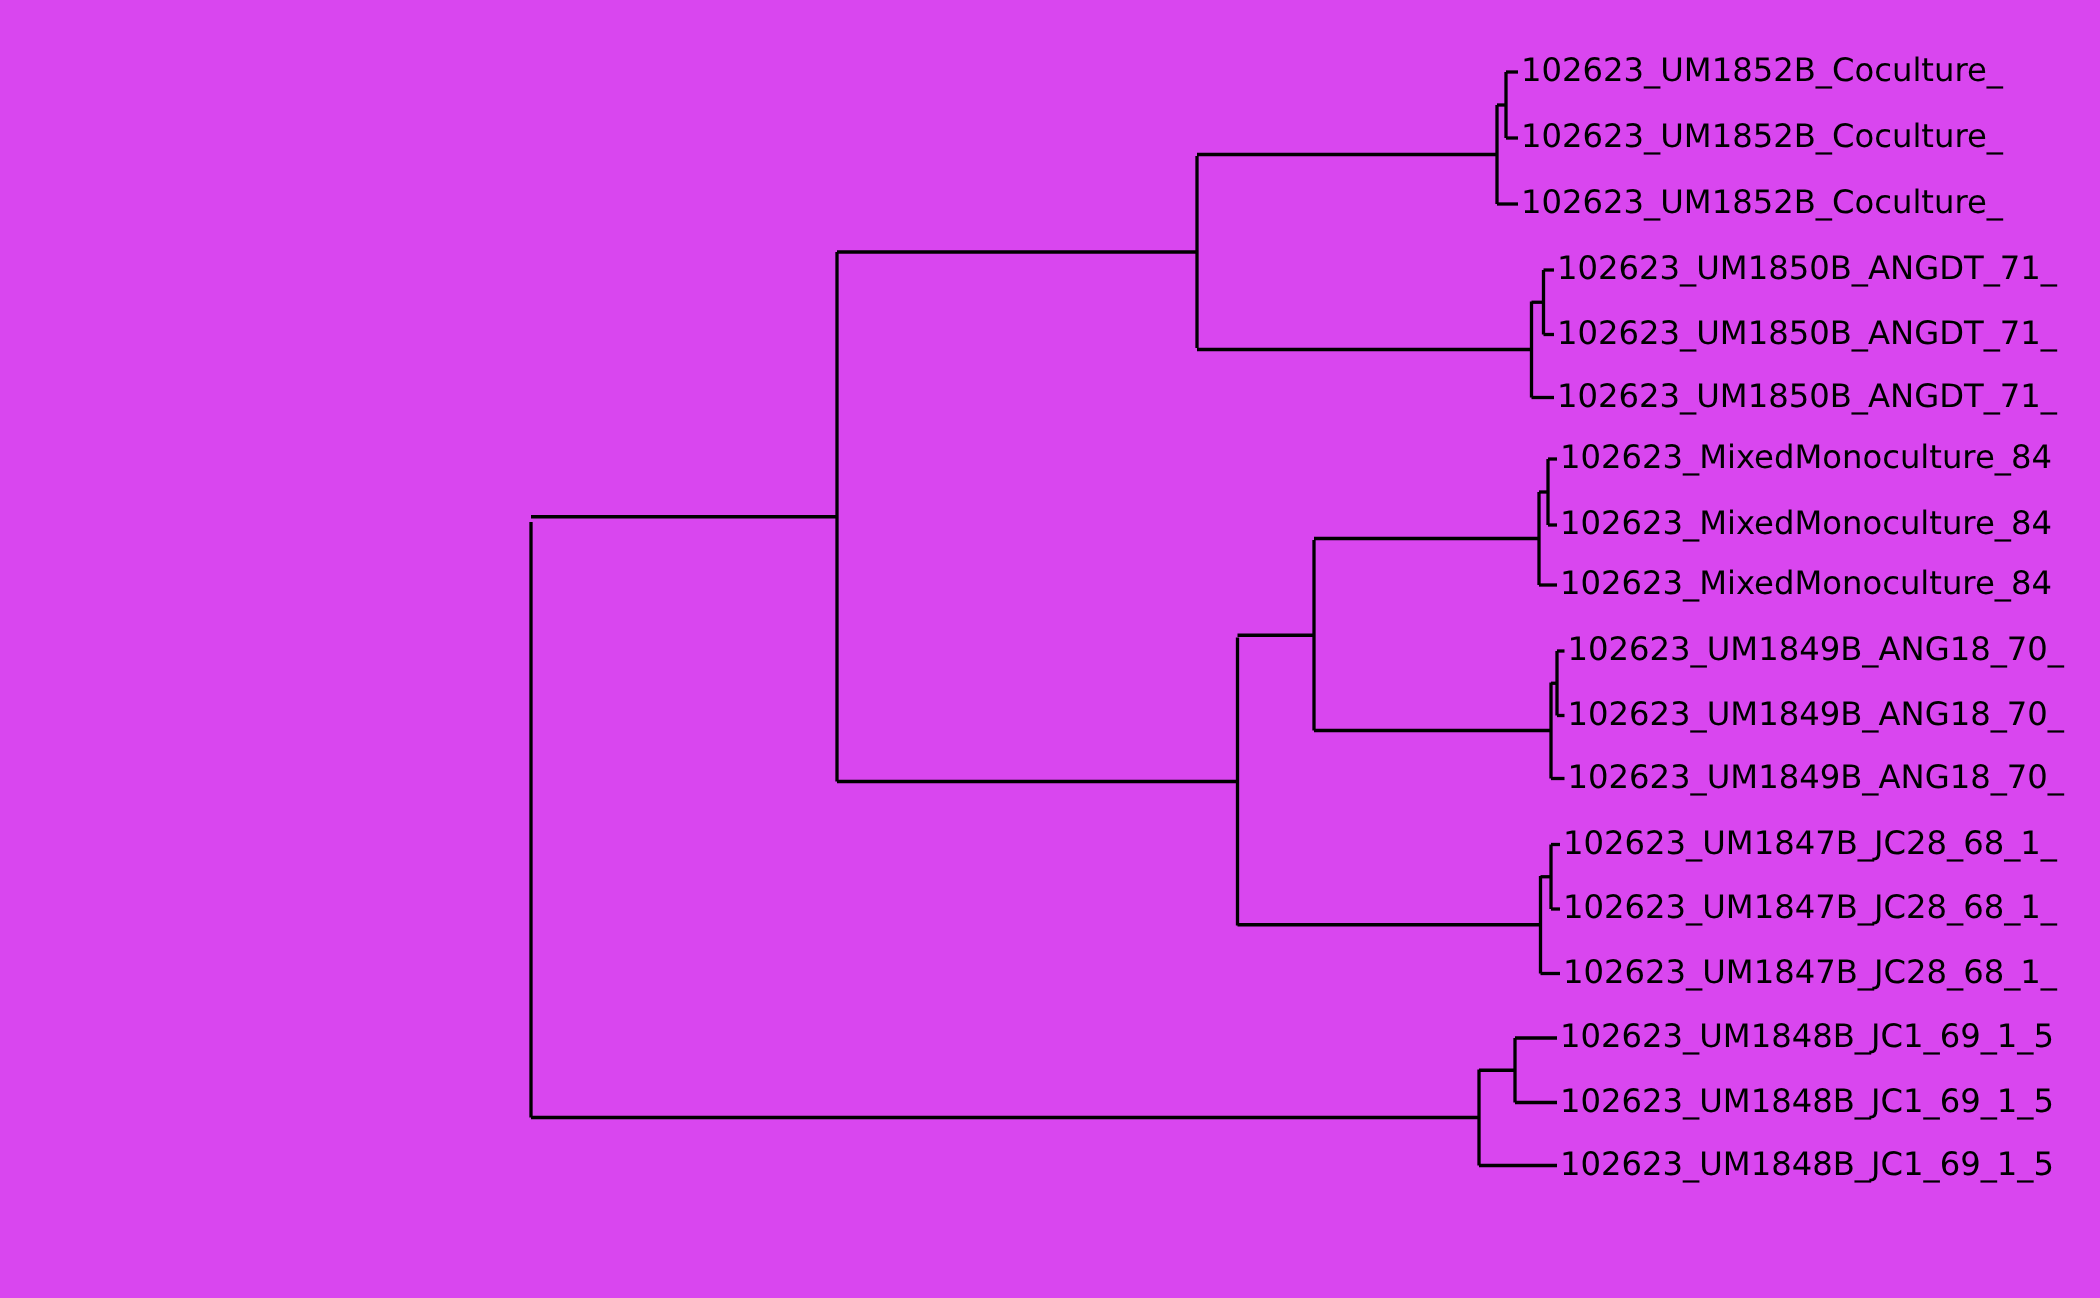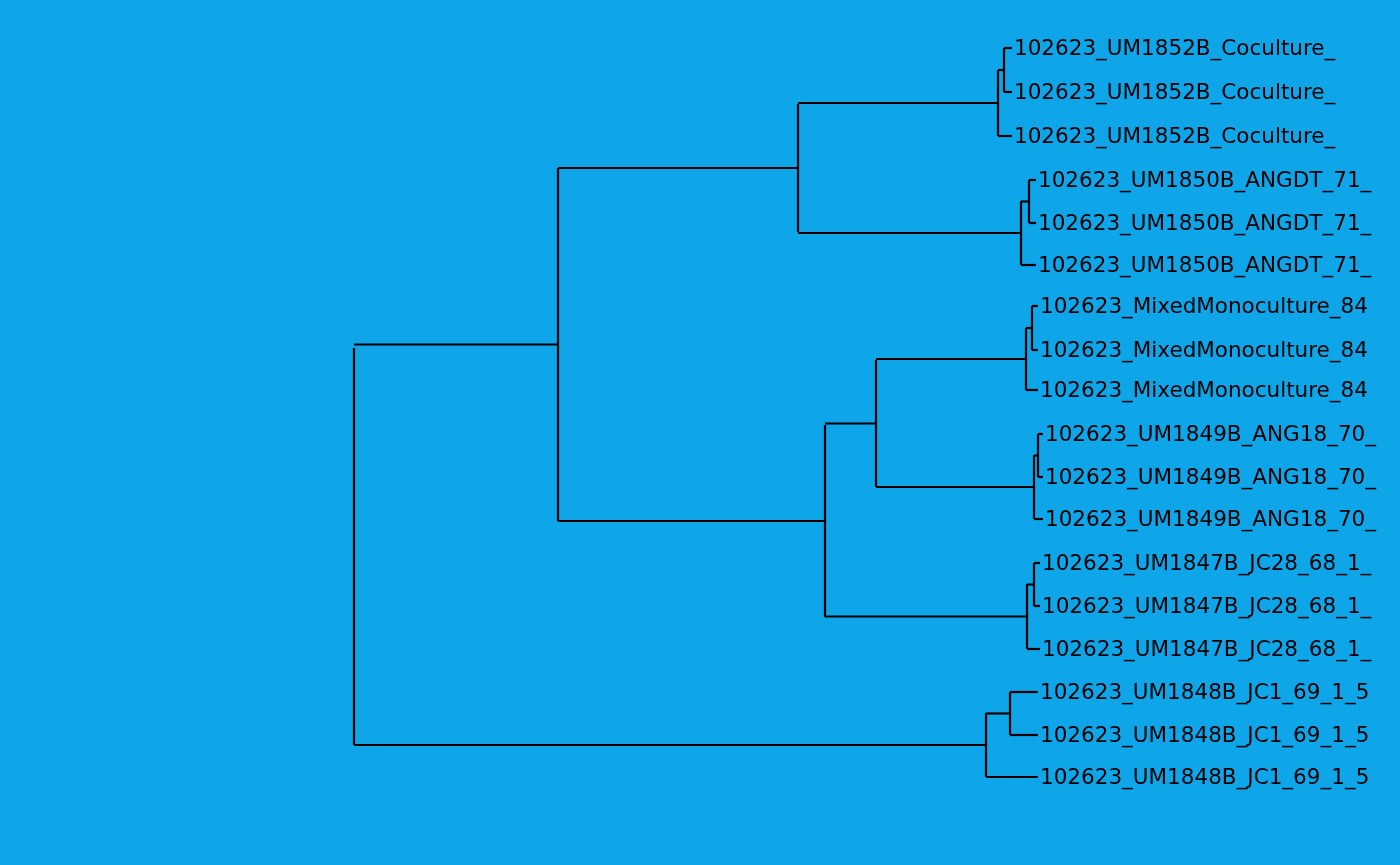--- a/index.html
+++ b/index.html
@@ -1,18 +1,18 @@
 <!DOCTYPE html>
 <html><head>
 <meta charset="utf-8">
 <title>Dendrogram</title>
 <style>
   html,body{margin:0;padding:0;background:#ffffff;}
   body{font-family:"DejaVu Sans","Liberation Sans",sans-serif;}
-  #root-canvas{position:relative;width:1400px;height:865px;background:#0ea5e9;overflow:hidden;}
+  #root-canvas{position:relative;width:1400px;height:865px;background:#d946ef;overflow:hidden;}
   #tree-svg{position:absolute;left:0;top:0;width:1400px;height:865px;}
   .leaf-label{
     position:absolute;
     white-space:nowrap;
     font-family:"DejaVu Sans","Liberation Sans",sans-serif;
     font-size:21.5px;
     color:#000000;
     line-height:1;
     transform:translateY(-50%);
     letter-spacing:0px;

